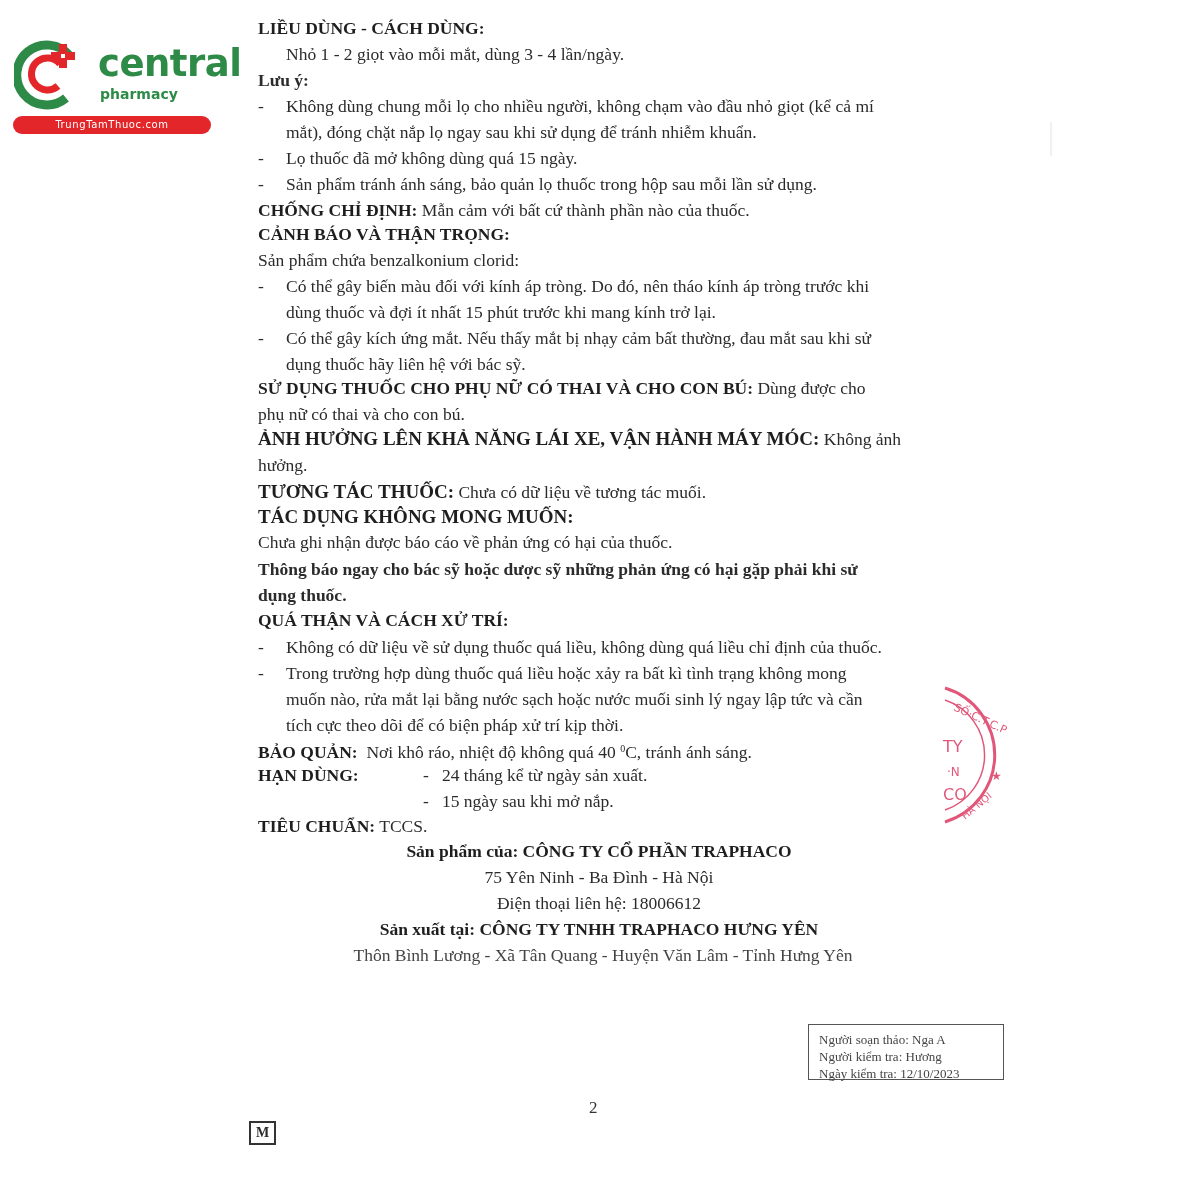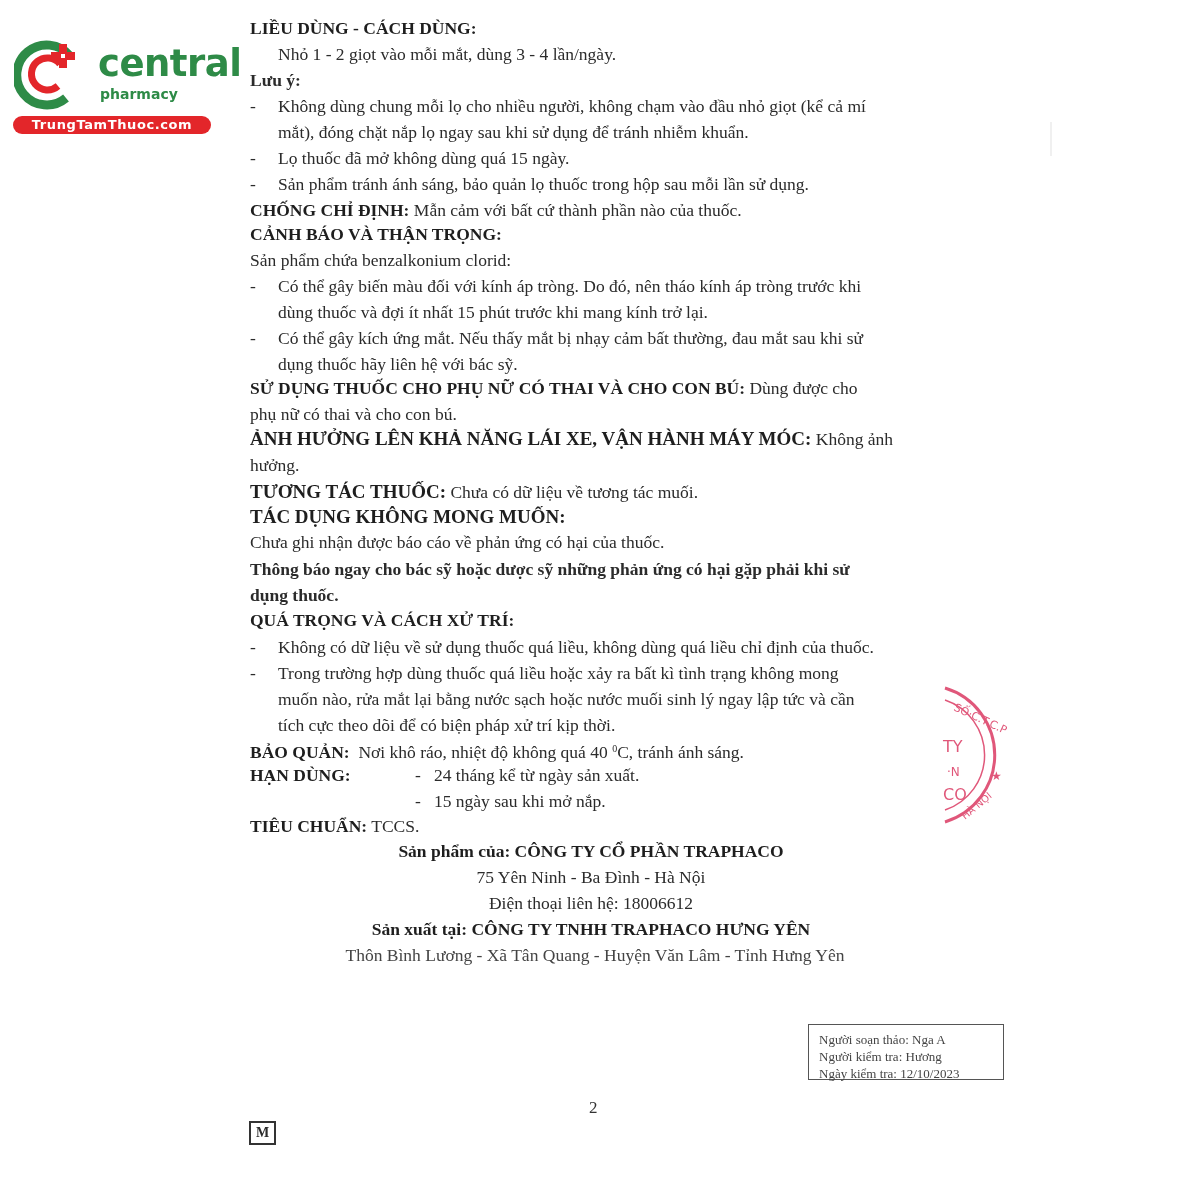--- a/index.html
+++ b/index.html
@@ -7,26 +7,26 @@
          font-family: "Liberation Serif", "DejaVu Serif", serif; color: #2b2b2b; }
 
   
   .logo { position: absolute; left: 10px; top: 36px; width: 205px; height: 100px; }
   .logo-mark { position: absolute; left: 4px; top: 4px; width: 72px; height: 72px; }
   .logo-word { position: absolute; left: 88px; top: 8px; font-family: "DejaVu Sans", sans-serif;
                font-size: 37px; font-weight: bold; color: #2e8b47; letter-spacing: -0.5px; line-height: 40px; }
   .logo-sub { position: absolute; left: 90px; top: 50px; font-family: "DejaVu Sans", sans-serif;
               font-size: 14px; color: #2e8b47; font-weight: bold; }
   .logo-url { position: absolute; left: 3px; top: 80px; width: 198px; height: 18px; background: #e3262a;
-              border-radius: 9px; color: #fff; font-family: "DejaVu Sans", sans-serif; font-size: 13px;
-              font-weight: bold; text-align: center; line-height: 18px; letter-spacing: 0.6px; }
+              border-radius: 9px; color: #fff; font-family: "DejaVu Sans", sans-serif; font-size: 10px;
+              font-weight: normal; text-align: center; line-height: 18px; letter-spacing: 0.6px; }
 
   
   .doc { position: absolute; left: 250px; top: 0; width: 700px; height: 1200px; font-size: 17.5px; }
-  .ln { position: absolute; white-space: nowrap; line-height: 22px; }
+  .ln { position: absolute; white-space: nowrap; line-height: 22px; margin-left: 8px; }
   .h { font-weight: bold; color: #1e1e1e; }
   .hb { font-weight: bold; color: #1e1e1e; font-size: 19px; }
   .it { font-weight: bold; }
   .dash { position: absolute; left: 0; }
   .center { left: 0; width: 700px; text-align: center; }
   sup { font-size: 10px; vertical-align: 6px; }
 
   
   .stamp { position: absolute; left: 905px; top: 680px; width: 130px; height: 150px; opacity: 0.75; }
 
@@ -110,21 +110,21 @@
   <div class="ln" style="top:481px">
     <span class="hb">TƯƠNG TÁC THUỐC:</span>
     <span>Chưa có dữ liệu về tương tác muối.</span>
   </div>
 
   <div class="ln hb" style="top:506px">TÁC DỤNG KHÔNG MONG MUỐN:</div>
   <div class="ln" style="top:531px">Chưa ghi nhận được báo cáo về phản ứng có hại của thuốc.</div>
   <div class="ln it" style="top:558px">Thông báo ngay cho bác sỹ hoặc dược sỹ những phản ứng có hại gặp phải khi sử</div>
   <div class="ln it" style="top:584px">dụng thuốc.</div>
 
-  <div class="ln h" style="top:609px">QUÁ TRỌNG VÀ CÁCH XỬ TRÍ:</div>
+  <div class="ln h" style="top:609px">QUÁ THẬN VÀ CÁCH XỬ TRÍ:</div>
   <div class="ln" style="top:636px; width:700px">
     <span class="dash">-</span>
     <span style="position:absolute; left:28px">Không có dữ liệu về sử dụng thuốc quá liều, không dùng quá liều chỉ định của thuốc.</span>
   </div>
   <div class="ln" style="top:662px; width:700px">
     <span class="dash">-</span>
     <span style="position:absolute; left:28px">Trong trường hợp dùng thuốc quá liều hoặc xảy ra bất kì tình trạng không mong</span>
   </div>
   <div class="ln" style="top:688px; left:28px">muốn nào, rửa mắt lại bằng nước sạch hoặc nước muối sinh lý ngay lập tức và cần</div>
   <div class="ln" style="top:714px; left:28px">tích cực theo dõi để có biện pháp xử trí kịp thời.</div>

